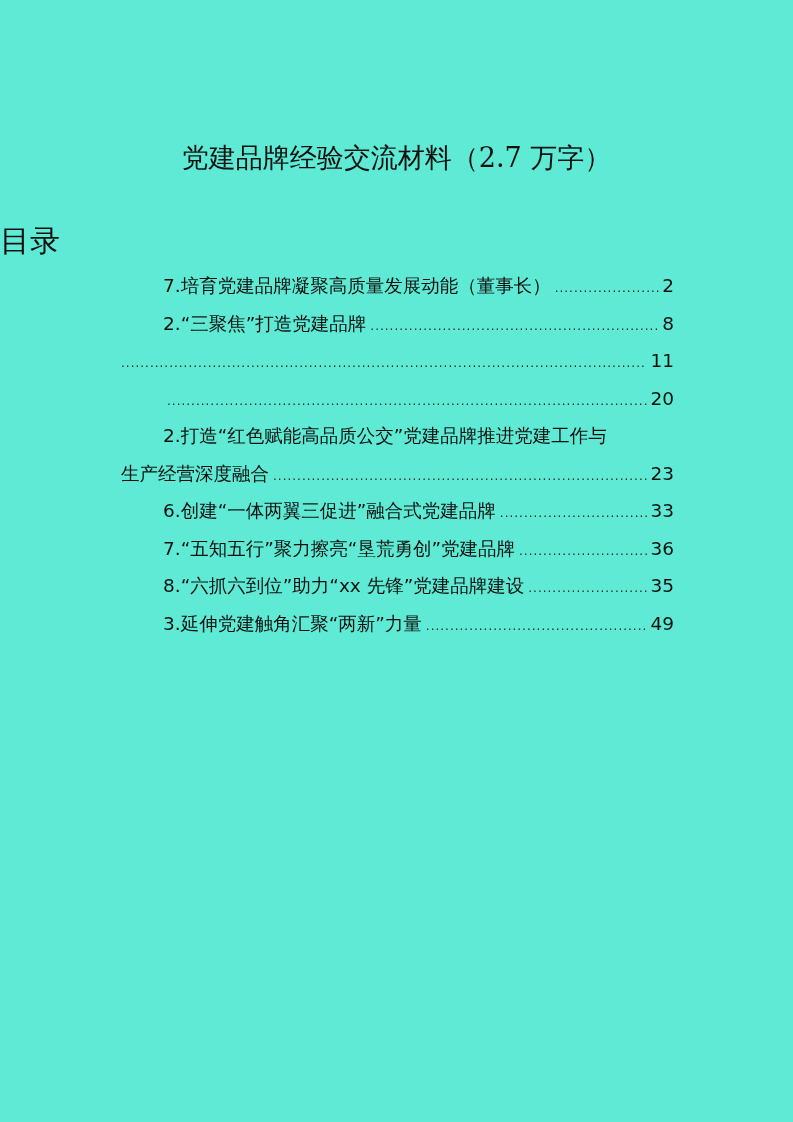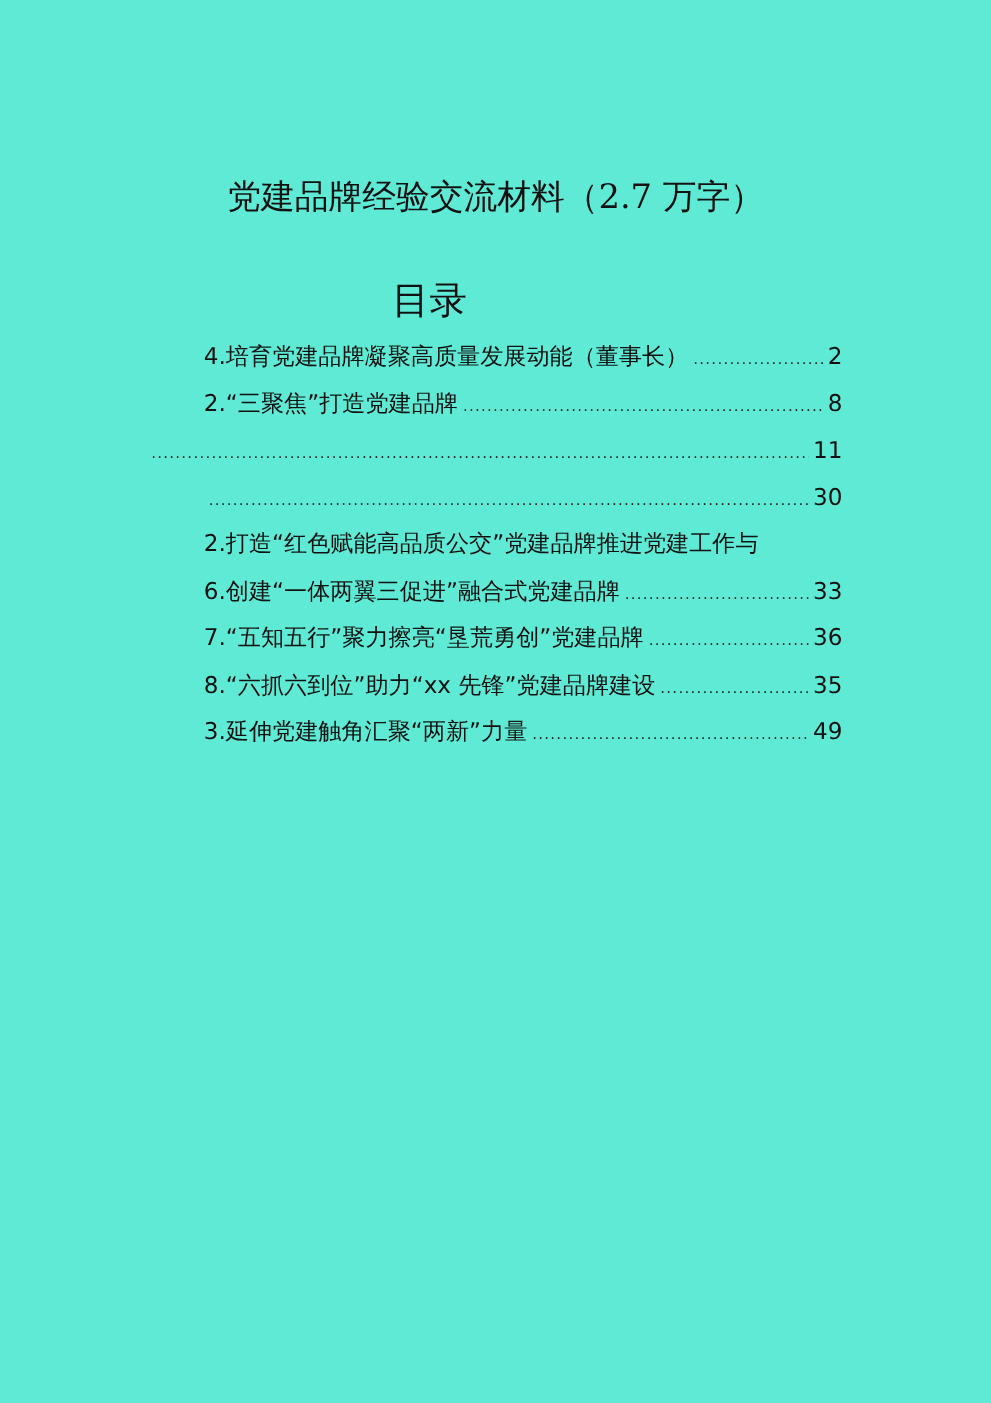--- a/index.html
+++ b/index.html
@@ -5,21 +5,21 @@
   html, body { margin: 0; padding: 0; background: #ffffff; }
   body { width: 793px; height: 1122px; position: relative; overflow: hidden; color: #000; }
   .page { position: absolute; left: 0; top: 0; width: 793px; height: 1122px; background: #5eead4; }
   .doc-title {
     position: absolute; left: 0; width: 793px; top: 138px;
     text-align: center; font-family: "DejaVu Serif", "Liberation Serif", serif;
     font-size: 27px; line-height: 40px; letter-spacing: 0px; color: #111;
   }
   .toc-heading {
     position: absolute; left: 0; width: 687px; top: 220px;
-    text-align: center; font-family: "DejaVu Serif", "Liberation Serif", serif;
+    font-family: "DejaVu Serif", "Liberation Serif", serif;
     font-size: 30px; line-height: 42px; color: #111;
   }
   .toc {
     position: absolute; left: 121px; top: 267px; width: 553px;
     font-family: "DejaVu Sans", "Liberation Sans", sans-serif;
     font-size: 18.5px; color: #111;
   }
   .toc-line {
     height: 37.5px; line-height: 37.5px; display: flex; align-items: baseline;
     white-space: nowrap; overflow: hidden;
@@ -39,43 +39,48 @@
 </head>
 <body>
 
 <div class="page">
   <div class="doc-title">党建品牌经验交流材料（2.7 万字）</div>
   <div class="toc-heading">目录</div>
 
   <div class="toc">
 
     <div class="toc-line indent">
-      <span class="toc-text">4.培育党建品牌凝聚高质量发展动能（董事长）</span>
+      <span class="toc-text">7.培育党建品牌凝聚高质量发展动能（董事长）</span>
       <span class="toc-leader"></span>
       <span class="toc-page">2</span>
     </div>
 
     <div class="toc-line indent">
       <span class="toc-text">2.“三聚焦”打造党建品牌</span>
       <span class="toc-leader"></span>
       <span class="toc-page">8</span>
     </div>
 
     <div class="toc-line">
       <span class="toc-leader" style="margin-left:0"></span>
       <span class="toc-page">11</span>
     </div>
 
     <div class="toc-line indent">
       <span class="toc-leader"></span>
-      <span class="toc-page">30</span>
+      <span class="toc-page">20</span>
     </div>
 
     <div class="toc-line indent full-justify">
       <span class="toc-text">2.打造“红色赋能高品质公交”党建品牌推进党建工作与</span>
+    </div>
+    <div class="toc-line">
+      <span class="toc-text">生产经营深度融合</span>
+      <span class="toc-leader"></span>
+      <span class="toc-page">23</span>
     </div>
 
     <div class="toc-line indent">
       <span class="toc-text">6.创建“一体两翼三促进”融合式党建品牌</span>
       <span class="toc-leader"></span>
       <span class="toc-page">33</span>
     </div>
 
     <div class="toc-line indent">
       <span class="toc-text">7.“五知五行”聚力擦亮“垦荒勇创”党建品牌</span>

